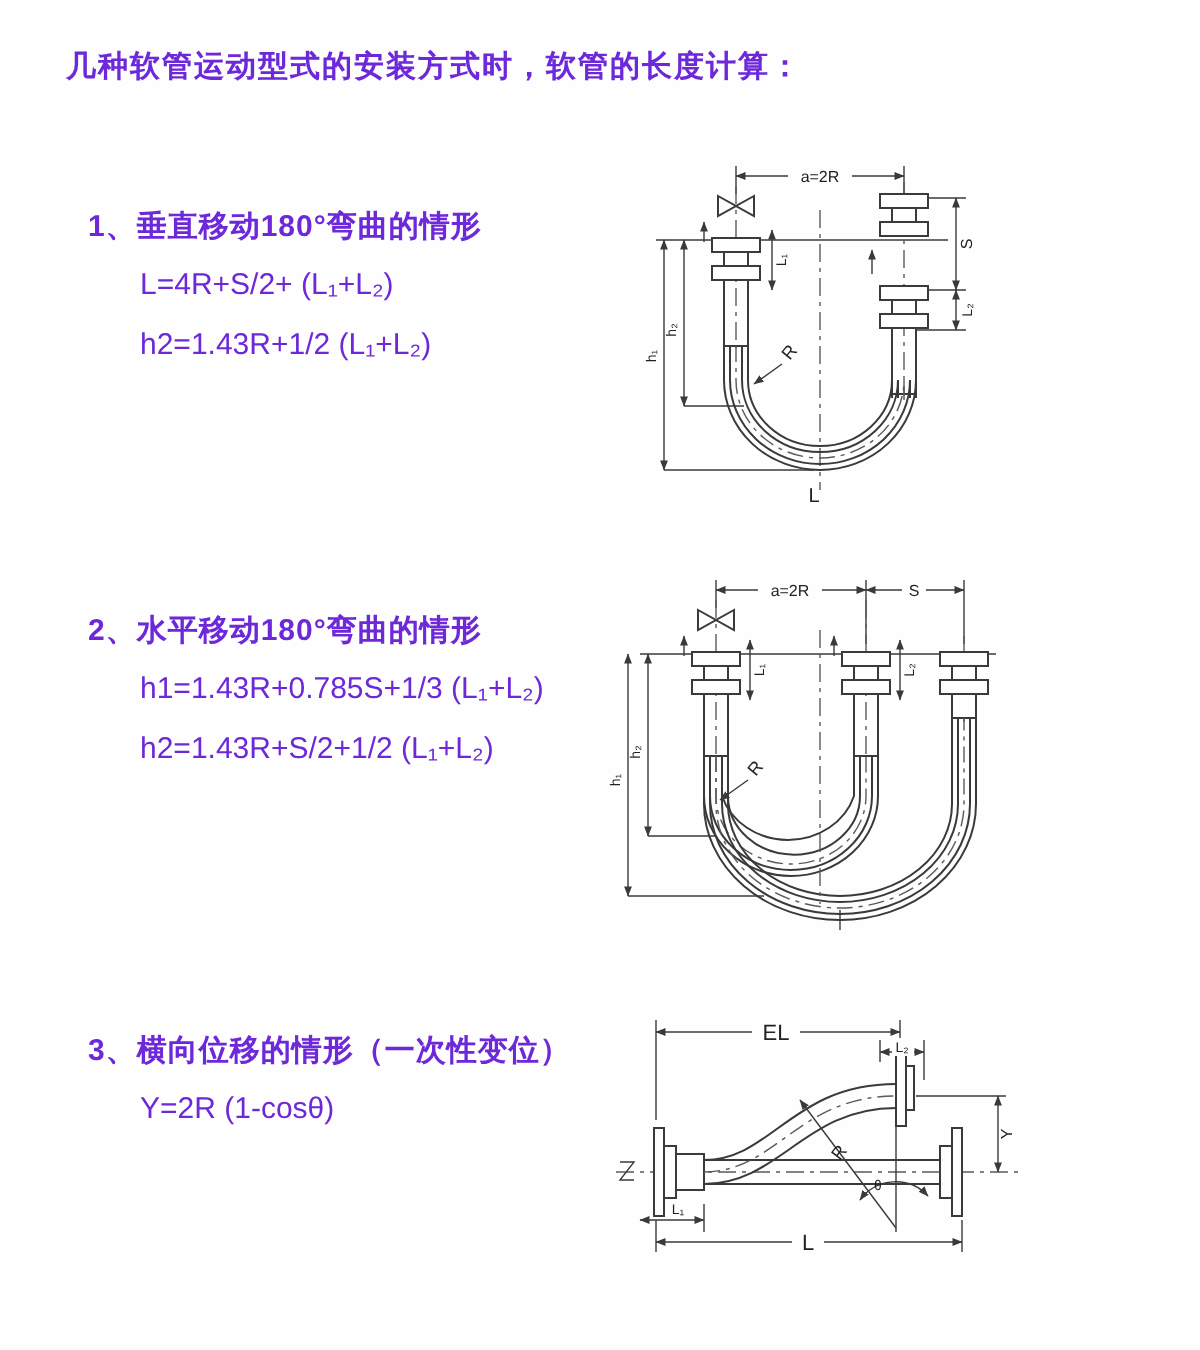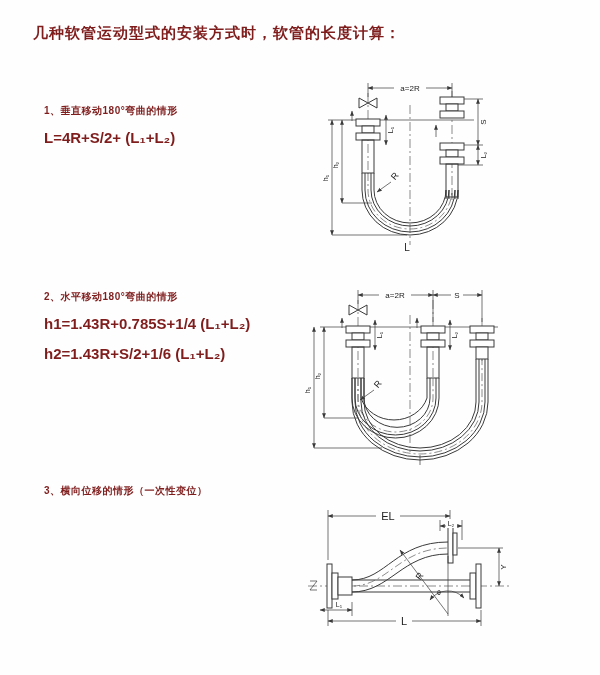--- a/index.html
+++ b/index.html
@@ -1,56 +1,58 @@
 <!DOCTYPE html>
 <html><head>
 <meta charset="utf-8">
 <style>
   html,body { margin:0; padding:0; background:#ffffff; }
   .page {
     position:relative; width:600px; height:675px; background:#fefefe;
-    font-family:"Liberation Sans", sans-serif; color:#7f1d1d; overflow:hidden;
+    font-family:"Liberation Sans", sans-serif; color:#6d28d9; overflow:hidden;
   }
   .title {
     position:absolute; left:33px; top:24px;
     font-size:15px; font-weight:bold; letter-spacing:1px;
   }
   .section { position:absolute; left:44px; }
-  .sec-heading { font-size:10px; font-weight:bold; letter-spacing:0.5px; margin-bottom:5px; }
-  .formula { font-size:15px; line-height:30px; white-space:pre;font-weight:bold; }
+  .sec-heading { font-size:15px; font-weight:bold; letter-spacing:0.5px; margin-bottom:5px; }
+  .formula { font-size:15px; line-height:30px; margin-left:26px; white-space:pre; }
   .diagram { position:absolute; }
   
   .geo   { stroke:#3a3a3a; stroke-width:1; fill:none; }
   .geof  { stroke:#3a3a3a; stroke-width:1; fill:#fefefe; }
   .dim   { stroke:#3a3a3a; stroke-width:0.7; fill:none; }
   .cl    { stroke:#5a5a5a; stroke-width:0.7; fill:none; stroke-dasharray:9 3 2 3; }
   .hosec { stroke:#5a5a5a; stroke-width:0.7; fill:none; stroke-dasharray:8 3 2 3; }
   .lbl   { fill:#222; font-family:"Liberation Sans", sans-serif; }
   .bg    { fill:#fefefe; stroke:none; }
 </style>
 </head>
 <body>
 
 <div class="page">
 
   <div class="title">几种软管运动型式的安装方式时，软管的长度计算：</div>
 
   <div class="section" style="top:104px;">
     <div class="sec-heading">1、垂直移动180°弯曲的情形</div>
     <div class="formula">L=4R+S/2+ (L₁+L₂)</div>
+    <div class="formula">h2=1.43R+1/2 (L₁+L₂)</div>
   </div>
 
-  <div class="section" style="top:290px;">
+  <div class="section" style="top:306px;">
     <div class="sec-heading">2、水平移动180°弯曲的情形</div>
-    <div class="formula">h1=1.43R+0.785S+1/4 (L₁+L₂)</div>
-    <div class="formula">h2=1.43R+S/2+1/6 (L₁+L₂)</div>
+    <div class="formula">h1=1.43R+0.785S+1/3 (L₁+L₂)</div>
+    <div class="formula">h2=1.43R+S/2+1/2 (L₁+L₂)</div>
   </div>
 
-  <div class="section" style="top:484px;">
+  <div class="section" style="top:516px;">
     <div class="sec-heading">3、横向位移的情形（一次性变位）</div>
+    <div class="formula">Y=2R (1-cosθ)</div>
   </div>
 
   <svg class="diagram" style="left:310px; top:75px;" width="290" height="180" viewBox="0 0 290 180">
     <defs>
       <marker id="mA" viewBox="0 0 10 10" refX="8.5" refY="5" markerWidth="8" markerHeight="8" orient="auto-start-reverse">
         <path d="M0,1.5 L9,5 L0,8.5 z" fill="#3a3a3a"></path>
       </marker>
       <pattern id="hzA" width="4" height="4" patternUnits="userSpaceOnUse">
         <path d="M0,0 L4,4 M4,0 L0,4" stroke="#6a6a6a" stroke-width="0.7"></path>
       </pattern>

